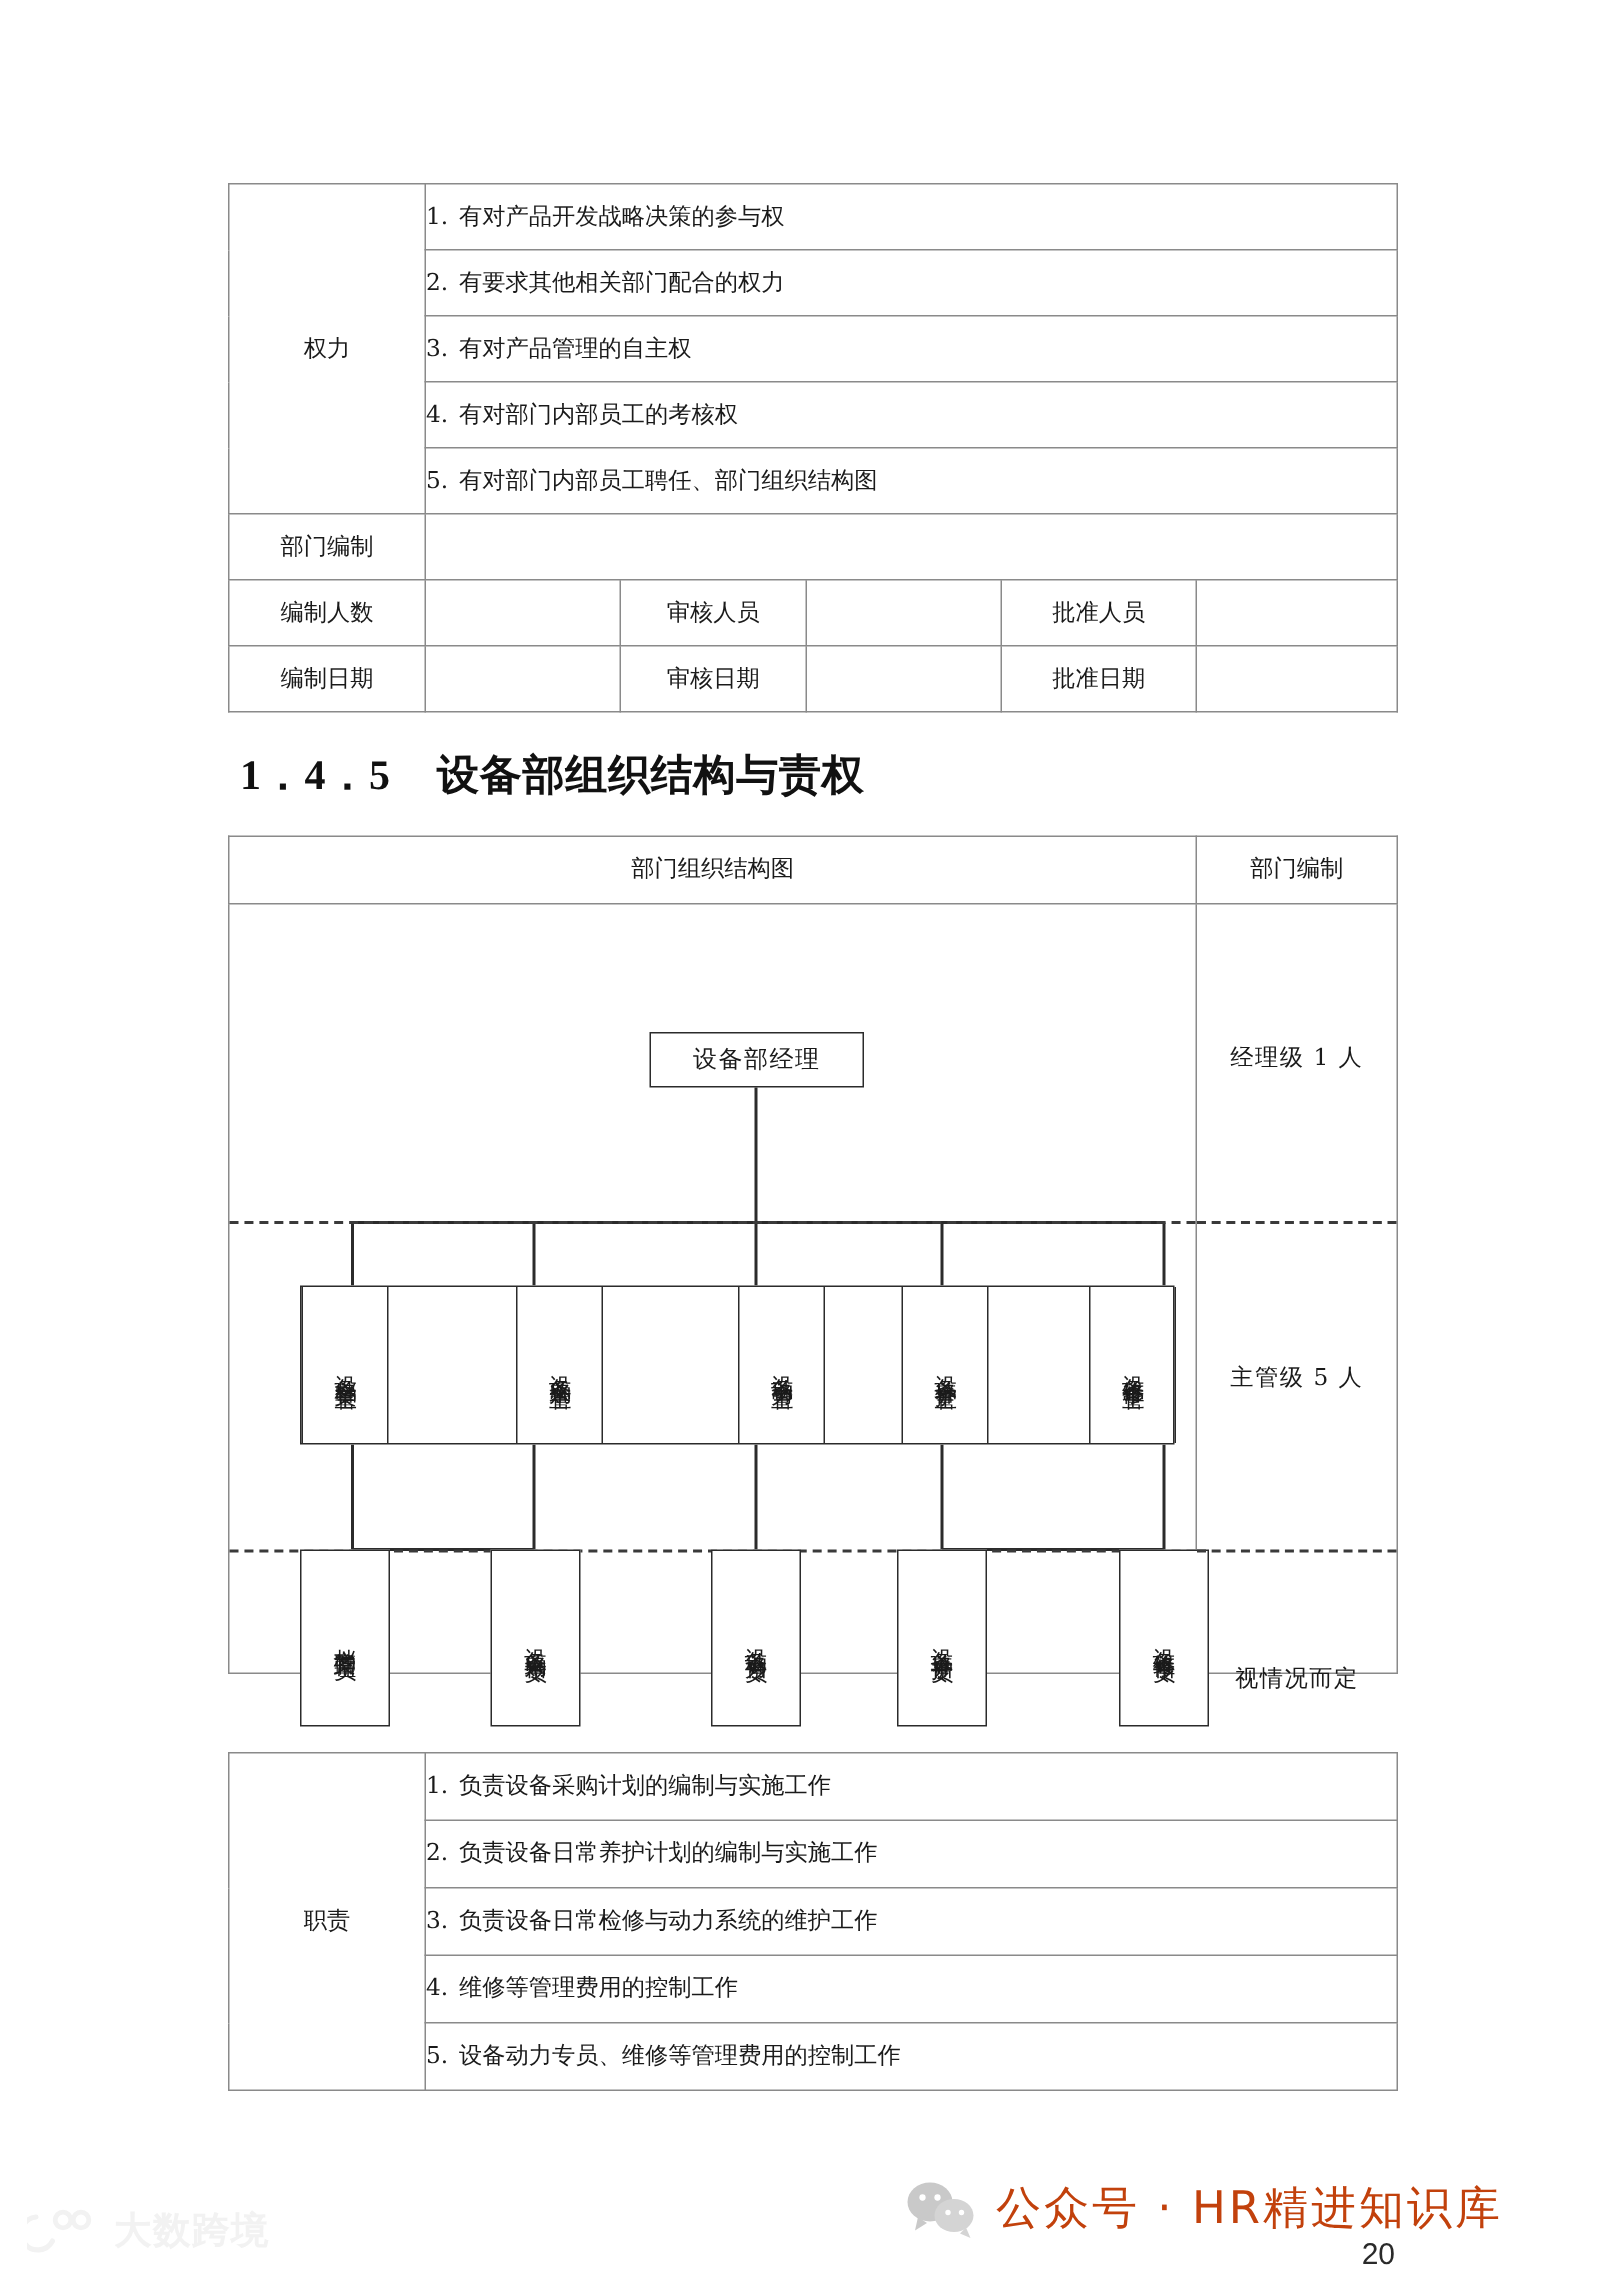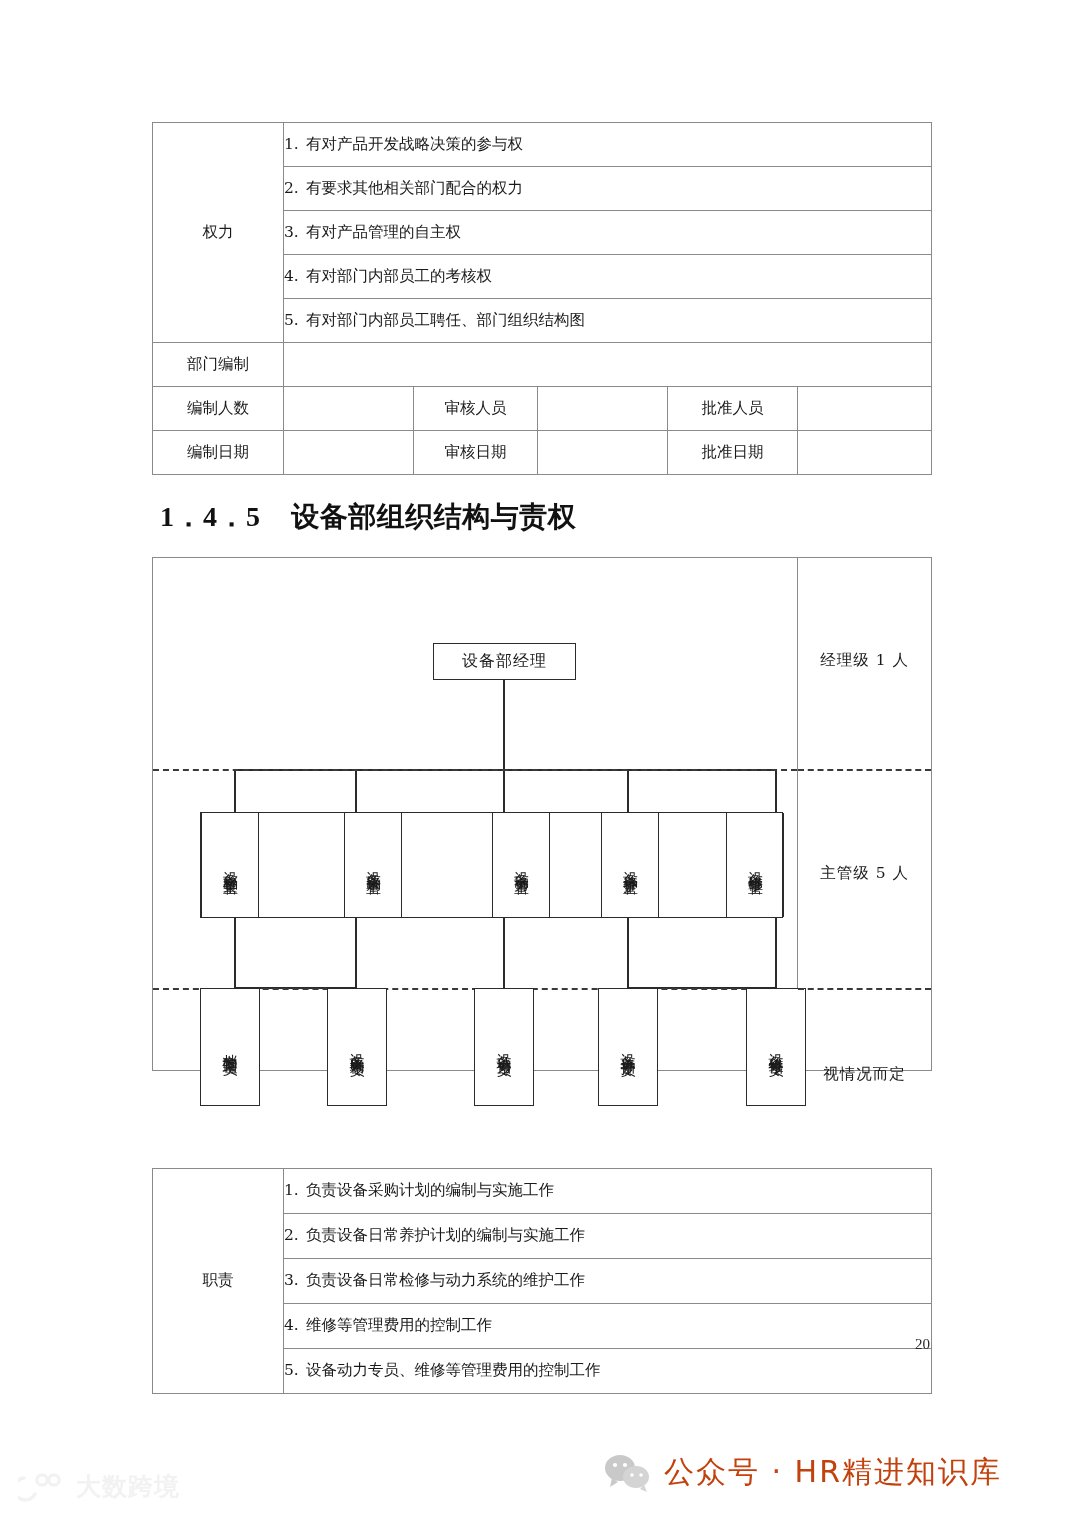--- a/index.html
+++ b/index.html
@@ -135,24 +135,24 @@
     left: 152px;
     top: 1168px;
     width: 779px;
   }
   #table-duty td { height: 44px; margin-top: 16px; }
 
   
   .page-number {
     position: absolute;
     right: 150px;
-    top: 1336px;
-    font-size: 15px;
+    top: 1492px;
+    font-size: 20px;
     color: #2a2a2a;
-    font-family: Liberation Serif, serif;
+    font-family: Liberation Sans, sans-serif;
   }
   .wm-wechat {
     position: absolute;
     right: 78px;
     top: 1452px;
     display: flex;
     align-items: center;
     gap: 14px;
     color: #c2410c;
     font-size: 30px;
@@ -244,20 +244,24 @@
   <table class="doc-table" id="table-org">
     <colgroup>
       <col style="width:131px">
         <col style="width:130px">
         <col style="width:124px">
       <col style="width:130px">
         <col style="width:130px">
         <col style="width:134px">
     </colgroup>
     <tbody>
+      <tr>
+        <td class="ctr" colspan="5">部门组织结构图</td>
+        <td class="ctr">部门编制</td>
+      </tr>
       <tr>
 
         <td class="chart-cell" colspan="5">
           <div class="org-canvas">
             <svg width="645" height="512" viewBox="0 0 645 512">
 
               <line x1="351" y1="121" x2="351" y2="212" stroke="#2b2b2b" stroke-width="2"></line>
 
               <line x1="82" y1="212" x2="623" y2="212" stroke="#2b2b2b" stroke-width="2"></line>
 

